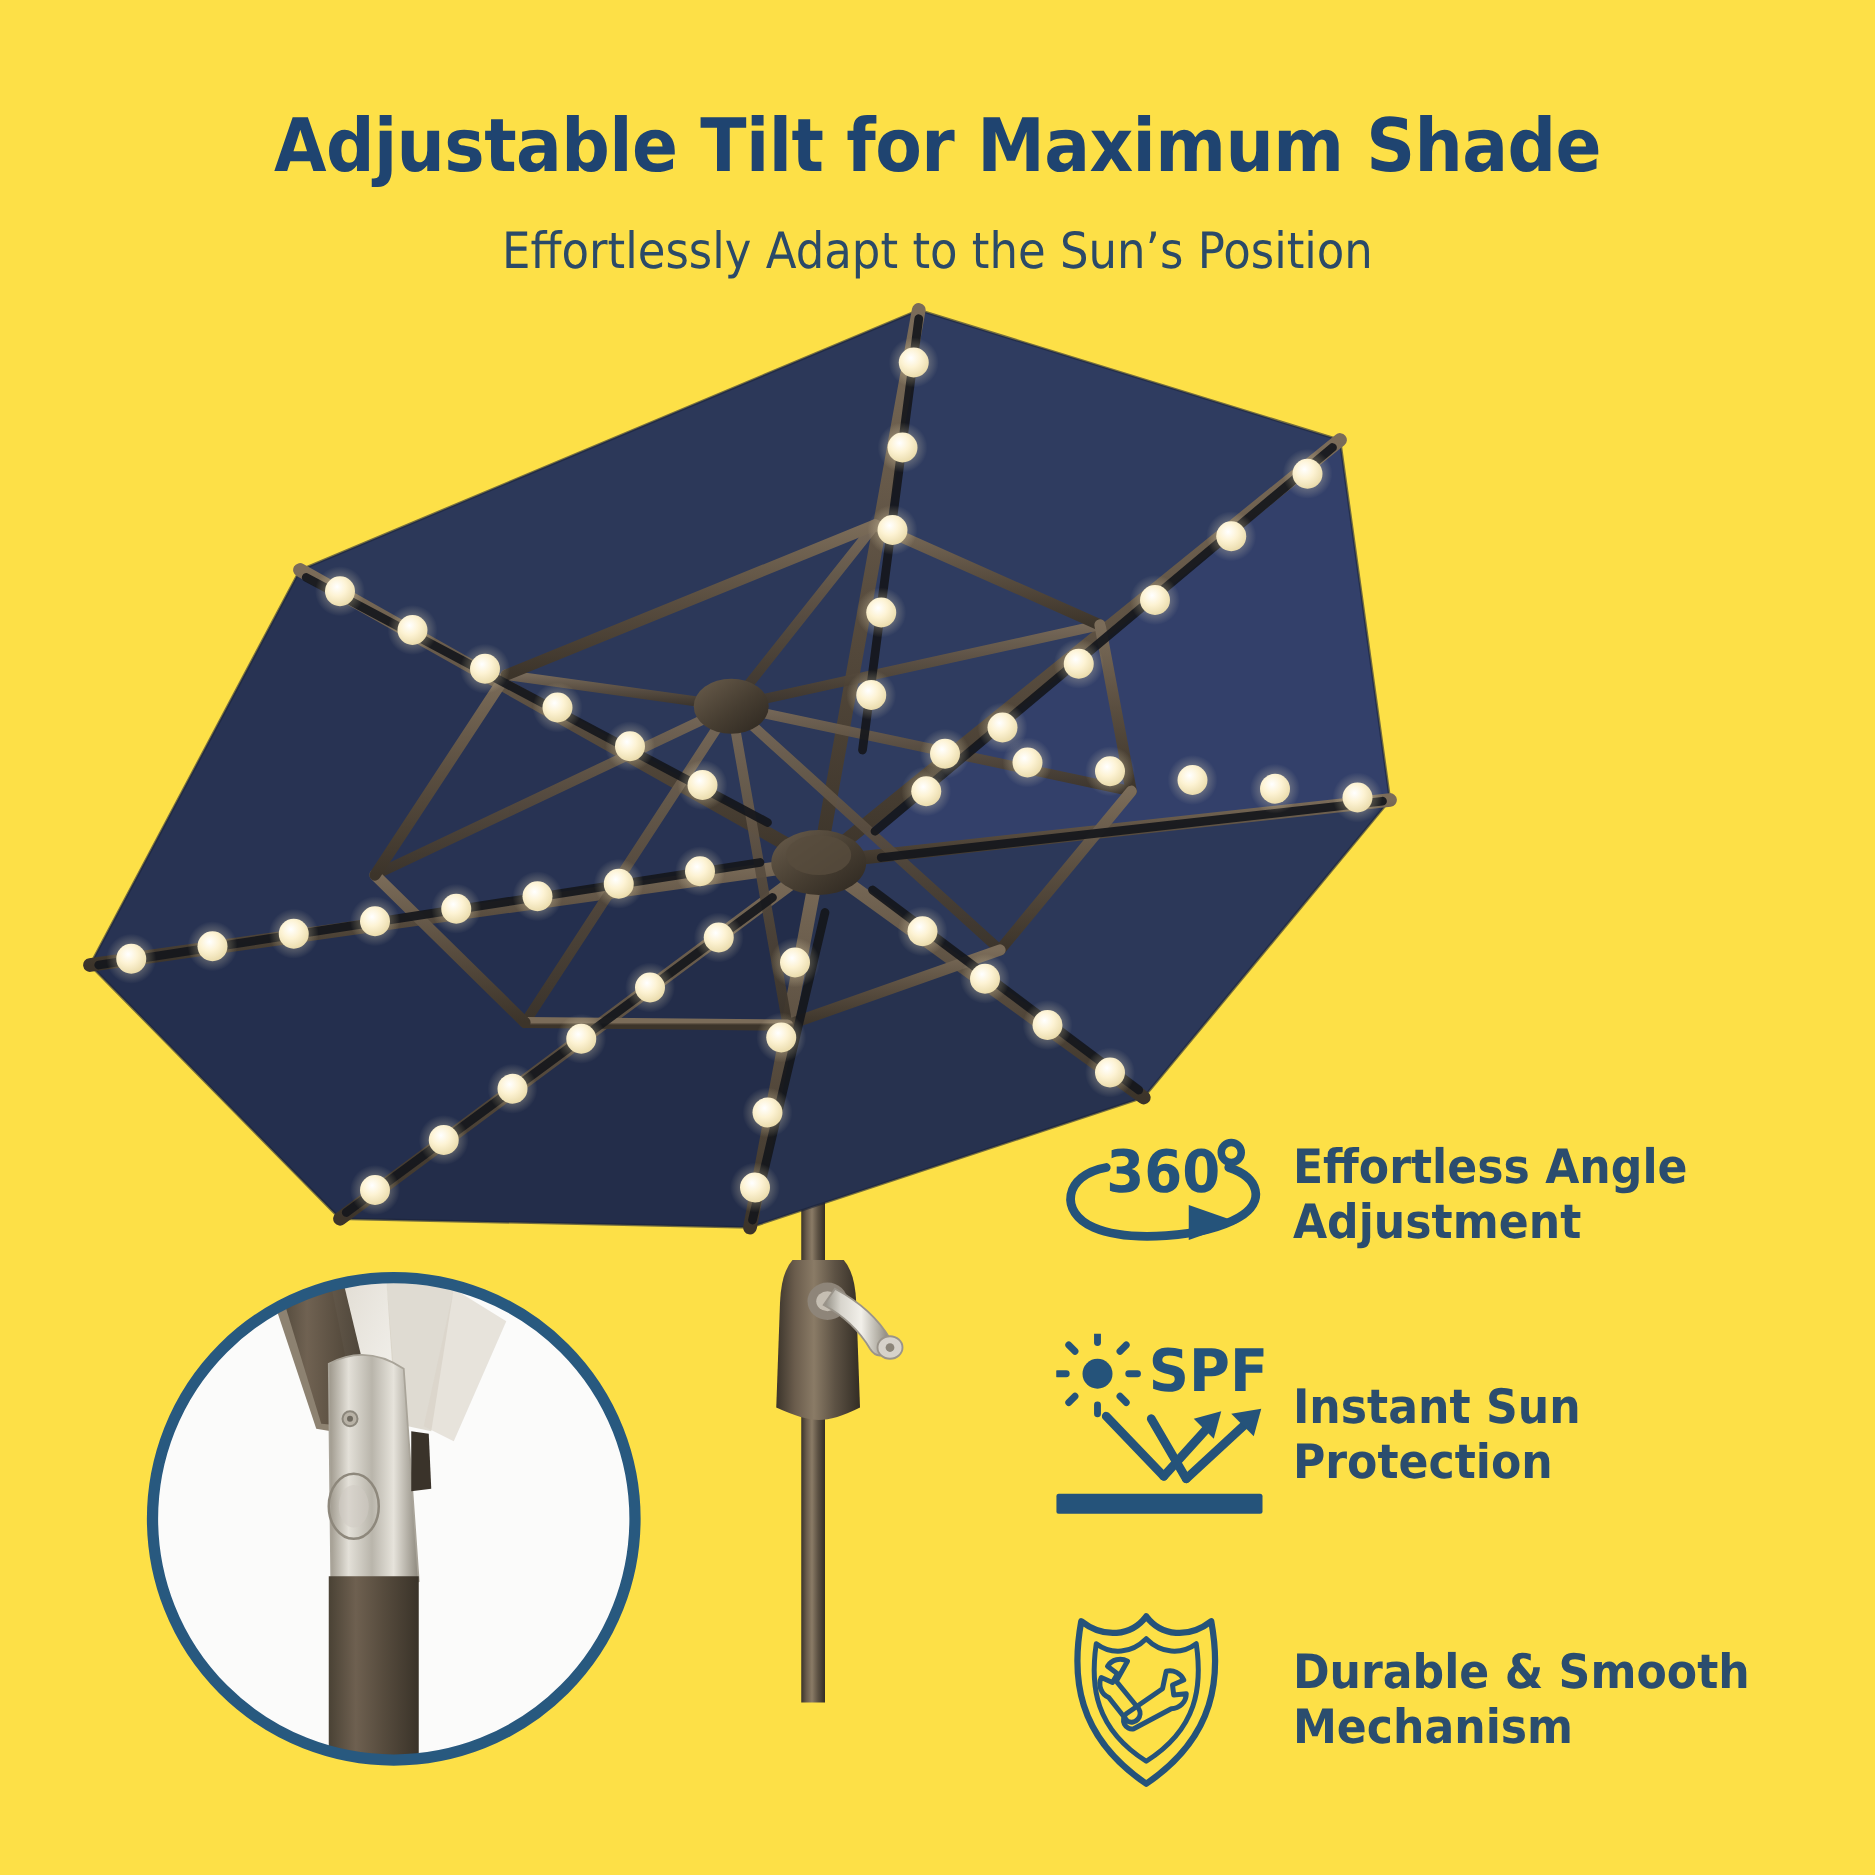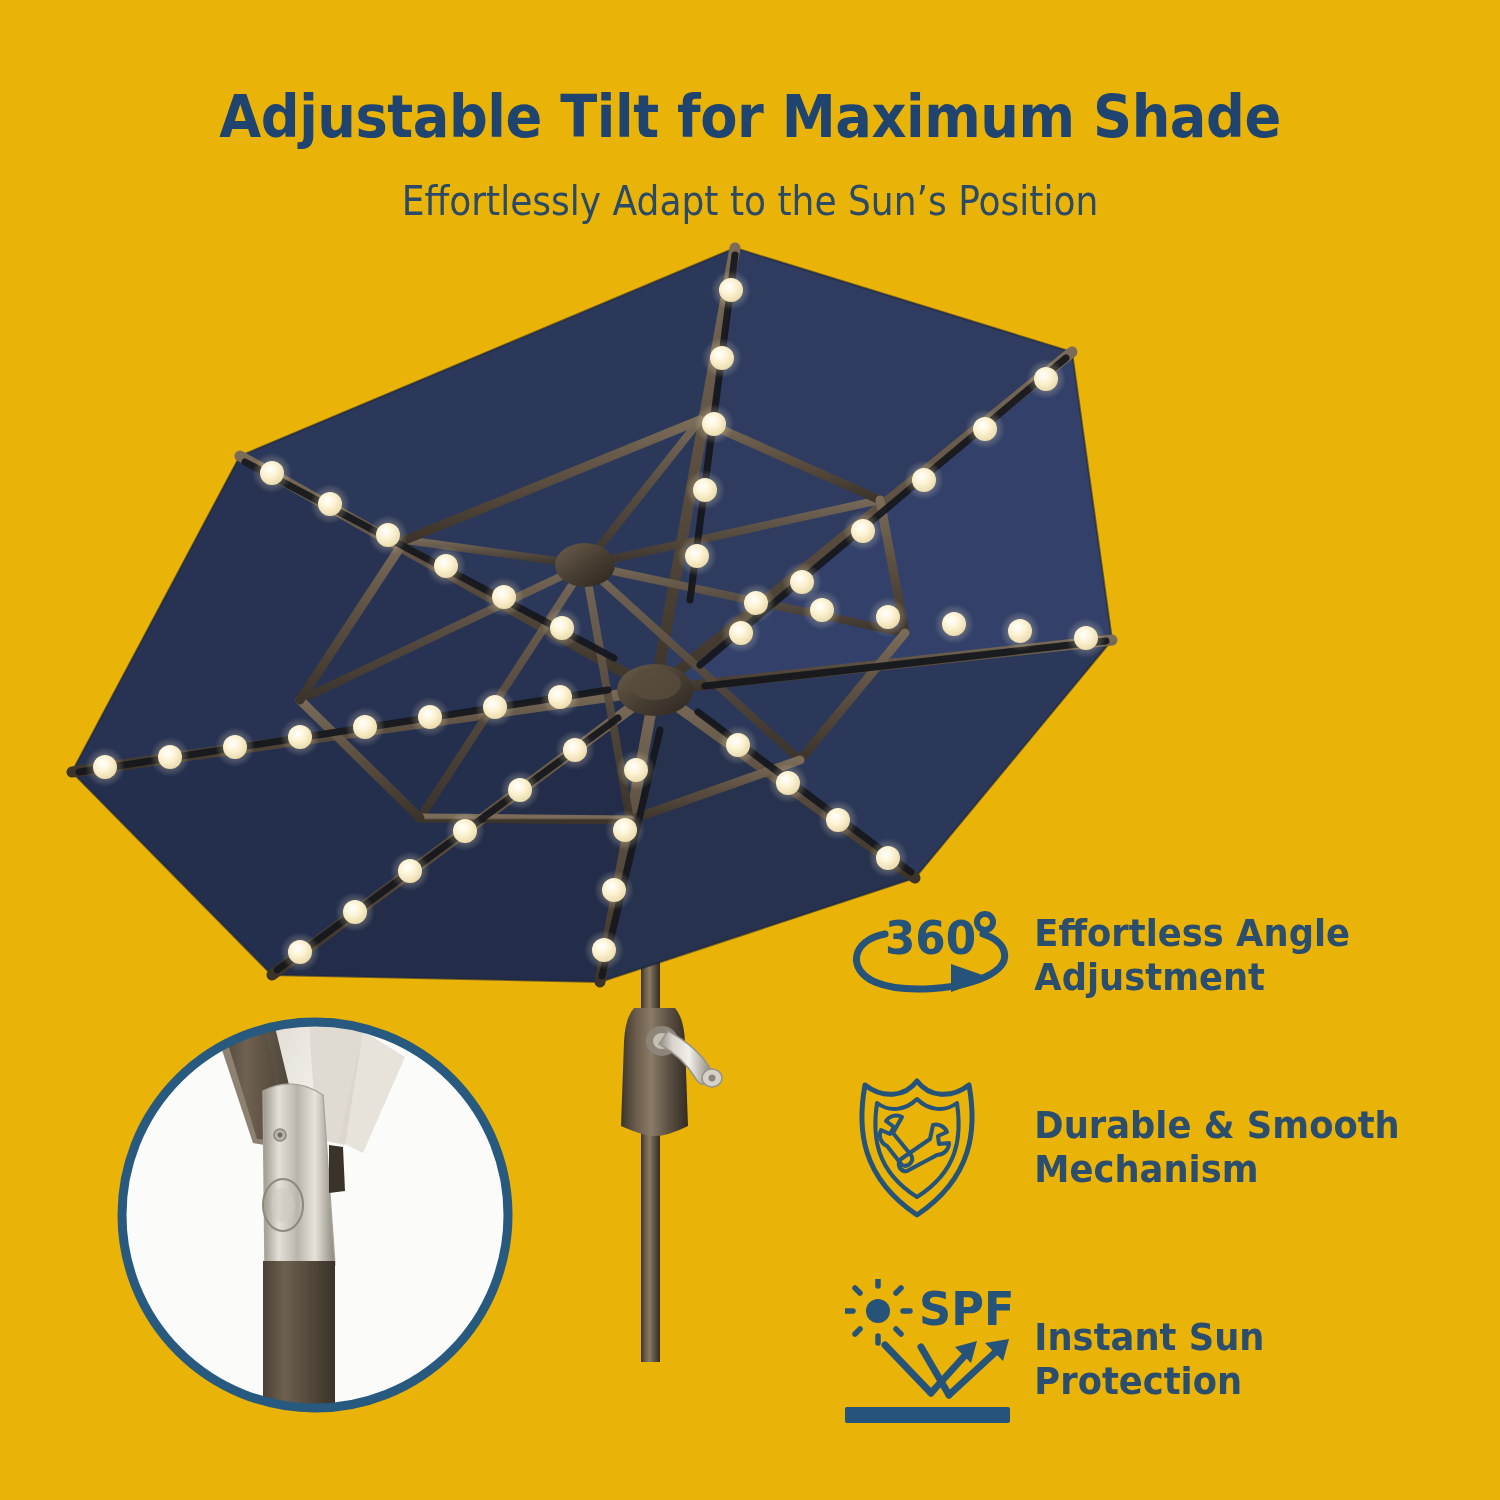--- a/index.html
+++ b/index.html
@@ -2,21 +2,21 @@
 <html><head>
 <meta charset="utf-8">
 <style>
   html, body {
     margin: 0; padding: 0;
     background: #ffffff;
   }
   #page {
     position: relative;
     width: 1500px; height: 1500px;
-    background: #eab308;
+    background: #fde047;
     overflow: hidden;
     font-family: "Liberation Sans", sans-serif;
   }
 
   
   #headline {
     position: absolute;
     left: 0; right: 0; top: 82px;
     text-align: center;
     font-size: 59px;
@@ -486,43 +486,20 @@
 
           <circle cx="140" cy="24" r="8" fill="none" stroke="#25537a" stroke-width="6"></circle>
         </svg>
       </div>
       <div class="feature-text">
         <div>Effortless Angle</div>
         <div>Adjustment</div>
       </div>
     </div>
 
-    <div class="feature" id="feature-2">
-      <div class="feature-icon">
-        <svg width="180" height="160" viewBox="0 0 180 160">
-
-          <path d="M20 18 C38 32 60 30 72 14 C84 30 106 32 124 18 C132 62 128 110 72 148 C16 110 12 62 20 18 Z" fill="none" stroke="#25537a" stroke-width="5" stroke-linejoin="round"></path>
-
-          <path d="M32 36 C44 45 60 44 72 32 C84 44 100 45 112 36 C117 70 113 104 72 130 C31 104 27 70 32 36 Z" fill="none" stroke="#25537a" stroke-width="4" stroke-linejoin="round"></path>
-
-          <g stroke="#25537a" stroke-width="4" fill="none" stroke-linejoin="round">
-            <path d="M57 50 a12 12 0 0 0 -16 4 l8 6 l-4 7 l-9 -4 a12 12 0 0 0 6 16 L57 98 a7 7 0 0 0 9 -10 L48 66 Z"></path>
-          </g>
-
-          <g stroke="#25537a" stroke-width="4" fill="none" stroke-linejoin="round">
-            <path d="M88 58 a12 12 0 0 1 14 7 l-9 4 l1 8 l10 -1 a12 12 0 0 1 -12 12 L62 104 a7 7 0 0 1 -6 -12 L85 72 Z"></path>
-          </g>
-        </svg>
-      </div>
-      <div class="feature-text">
-        <div>Durable &amp; Smooth</div>
-        <div>Mechanism</div>
-      </div>
-    </div>
-
     <div class="feature" id="feature-1">
       <div class="feature-icon">
         <svg width="180" height="160" viewBox="0 0 180 160">
 
           <circle cx="33" cy="32" r="12" fill="#25537a"></circle>
 
           <g stroke="#25537a" stroke-width="5.5" stroke-linecap="round">
             <line x1="33" y1="7" x2="33" y2="0"></line>
             <line x1="33" y1="57" x2="33" y2="64"></line>
             <line x1="8" y1="32" x2="1" y2="32"></line>
@@ -546,15 +523,38 @@
           <path d="M76 68 L104 116" fill="none" stroke="#25537a" stroke-width="7" stroke-linecap="round"></path>
 
           <rect x="0" y="128" width="165" height="16" rx="2" fill="#25537a"></rect>
         </svg>
       </div>
       <div class="feature-text">
         <div>Instant Sun Protection</div>
       </div>
     </div>
 
+    <div class="feature" id="feature-2">
+      <div class="feature-icon">
+        <svg width="180" height="160" viewBox="0 0 180 160">
+
+          <path d="M20 18 C38 32 60 30 72 14 C84 30 106 32 124 18 C132 62 128 110 72 148 C16 110 12 62 20 18 Z" fill="none" stroke="#25537a" stroke-width="5" stroke-linejoin="round"></path>
+
+          <path d="M32 36 C44 45 60 44 72 32 C84 44 100 45 112 36 C117 70 113 104 72 130 C31 104 27 70 32 36 Z" fill="none" stroke="#25537a" stroke-width="4" stroke-linejoin="round"></path>
+
+          <g stroke="#25537a" stroke-width="4" fill="none" stroke-linejoin="round">
+            <path d="M57 50 a12 12 0 0 0 -16 4 l8 6 l-4 7 l-9 -4 a12 12 0 0 0 6 16 L57 98 a7 7 0 0 0 9 -10 L48 66 Z"></path>
+          </g>
+
+          <g stroke="#25537a" stroke-width="4" fill="none" stroke-linejoin="round">
+            <path d="M88 58 a12 12 0 0 1 14 7 l-9 4 l1 8 l10 -1 a12 12 0 0 1 -12 12 L62 104 a7 7 0 0 1 -6 -12 L85 72 Z"></path>
+          </g>
+        </svg>
+      </div>
+      <div class="feature-text">
+        <div>Durable &amp; Smooth</div>
+        <div>Mechanism</div>
+      </div>
+    </div>
+
   </div>
 
 </div>
 
 </body></html>

